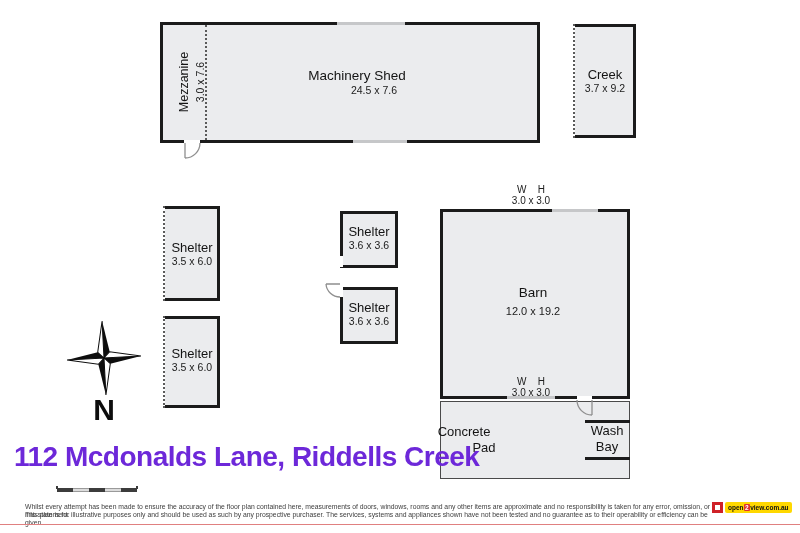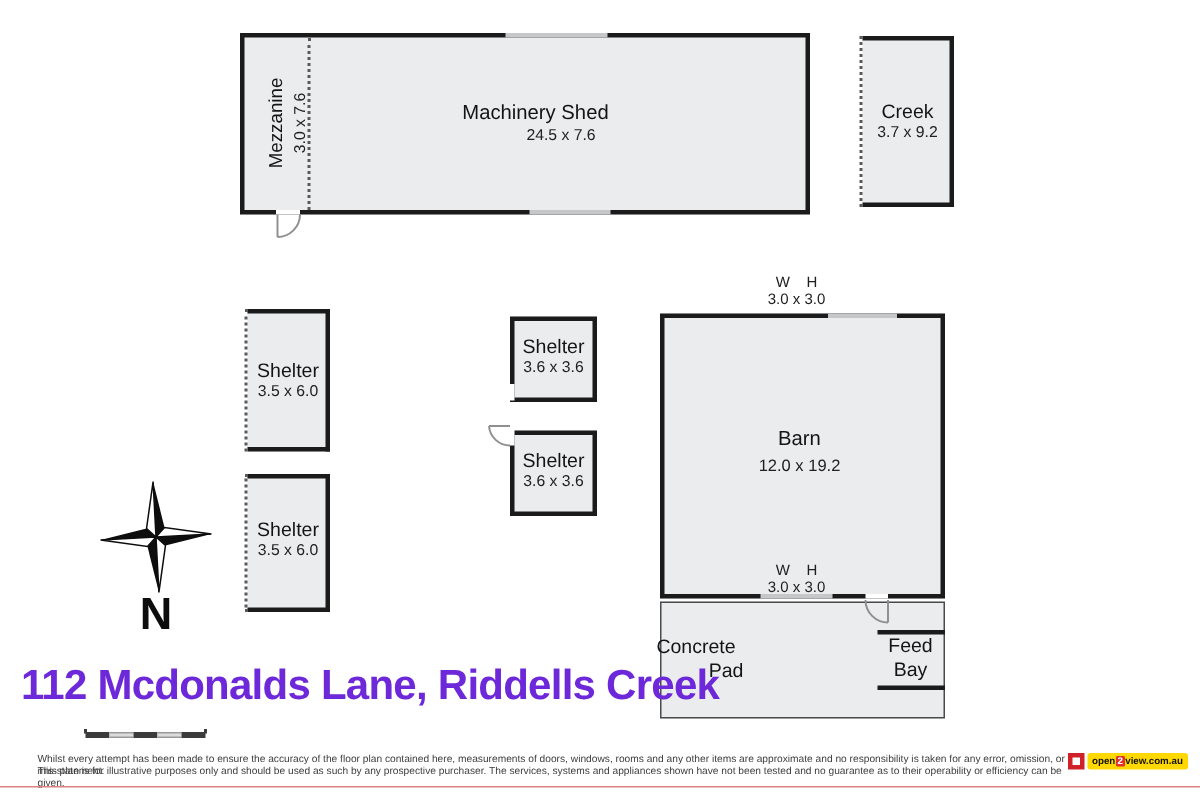--- a/index.html
+++ b/index.html
@@ -79,21 +79,21 @@
   <div class="lbl wh-label" style="left:531px;top:200px;">3.0 x 3.0</div>
   <div class="lbl wh-label" style="left:531px;top:381px;">W    H</div>
   <div class="lbl wh-label" style="left:531px;top:392px;">3.0 x 3.0</div>
 
   <div class="pad" style="left:440px;top:401px;width:190px;height:78px;"></div>
   <div class="lbl room-name" style="left:464px;top:431px;">Concrete</div>
   <div class="lbl room-name" style="left:484px;top:447px;">Pad</div>
 
   <div class="washline" style="left:585px;top:420px;width:45px;"></div>
   <div class="washline" style="left:585px;top:457px;width:45px;"></div>
-  <div class="lbl room-name" style="left:607px;top:430px;">Feed</div>
+  <div class="lbl room-name" style="left:607px;top:430px;">Wash</div>
   <div class="lbl room-name" style="left:607px;top:446px;text-align:right;">Bay</div>
 
   <div class="window-seg" style="left:337px;top:22px;width:68px;"></div>
   <div class="window-seg" style="left:353px;top:140px;width:54px;"></div>
   <div class="window-seg" style="left:552px;top:209px;width:46px;"></div>
   <div class="window-seg" style="left:507px;top:396px;width:48px;"></div>
 
   <div class="gap" style="left:184px;top:140px;width:16px;height:3px;"></div>
   <div class="gap" style="left:577px;top:396px;width:15px;height:3px;"></div>
   <div class="gap" style="left:340px;top:284px;width:3px;height:13px;"></div>

